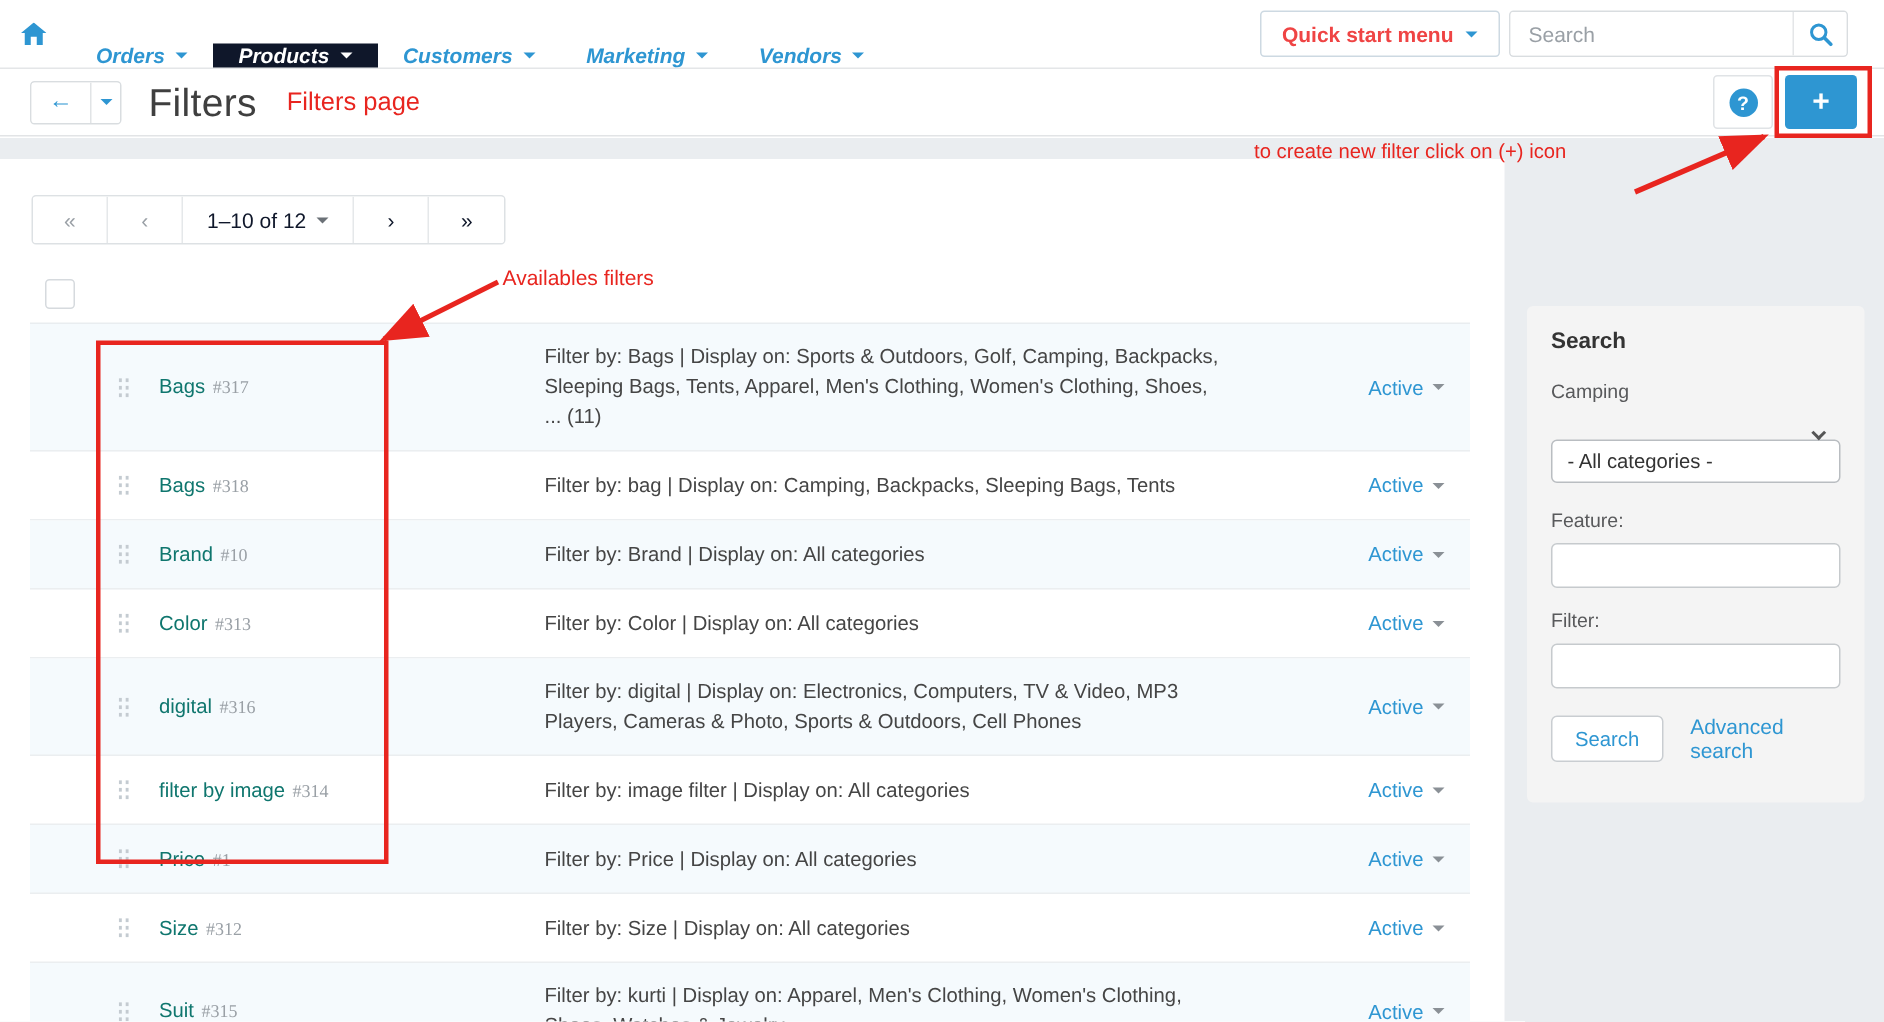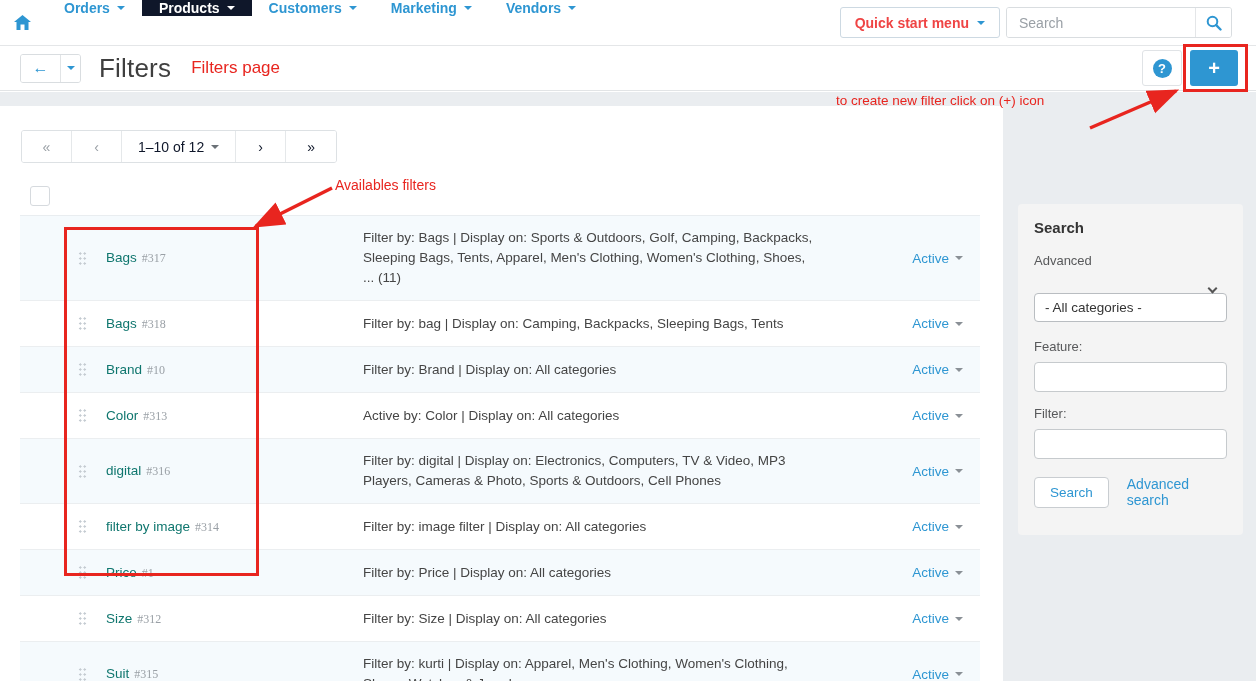--- a/index.html
+++ b/index.html
@@ -107,21 +107,21 @@
 </style>
 </head>
 <body>
 
 <div class="topnav">
   <div class="home">
     <svg width="17" height="15" viewBox="0 0 17 15">
       <path d="M8.5 0 L17 7 L14.5 7 L14.5 15 L10.5 15 L10.5 9.5 L6.5 9.5 L6.5 15 L2.5 15 L2.5 7 L0 7 Z" fill="#2e96d2"></path>
     </svg>
   </div>
-  <div style="display:flex;align-items:flex-start;" id="nav-items">
+  <div style="display:flex;align-items:flex-end;font-style:italic;" id="nav-items">
       <div class="nav-item">
     <span>Orders</span>
     <span class="caret"></span>
   </div>
       <div class="nav-item active">
     <span>Products</span>
     <span class="caret"></span>
   </div>
       <div class="nav-item">
     <span>Customers</span>
@@ -228,21 +228,21 @@
     <span class="fstatus">
       <span>Active</span>
       <span class="caret"></span>
     </span>
   </div>
         <div class="frow">
     <span class="drag"></span>
     <span class="fname">
       <a>Color</a><span class="fid">#313</span>
     </span>
-    <span class="fdesc">Active by: Color | Display on: All categories</span>
+    <span class="fdesc">Filter by: Color | Display on: All categories</span>
     <span class="fstatus">
       <span>Active</span>
       <span class="caret"></span>
     </span>
   </div>
         <div class="frow alt">
     <span class="drag"></span>
     <span class="fname">
       <a>digital</a><span class="fid">#316</span>
     </span>
@@ -294,21 +294,21 @@
     <span class="fstatus">
       <span>Active</span>
       <span class="caret"></span>
     </span>
   </div>
       </div>
   </div>
 
   <div class="sidecard">
     <div class="side-title">Search</div>
-    <div class="side-label">Advanced</div>
+    <div class="side-label">Camping</div>
     <div class="side-select-wrap">
       <select class="side-select">
         <option>- All categories -</option>
       </select>
       <span class="chev"></span>
     </div>
     <div class="side-label">Feature:</div>
     <input type="text" class="side-input" style="">
     <div class="side-label" style="margin-top:14px;">Filter:</div>
     <input type="text" class="side-input" style="">

